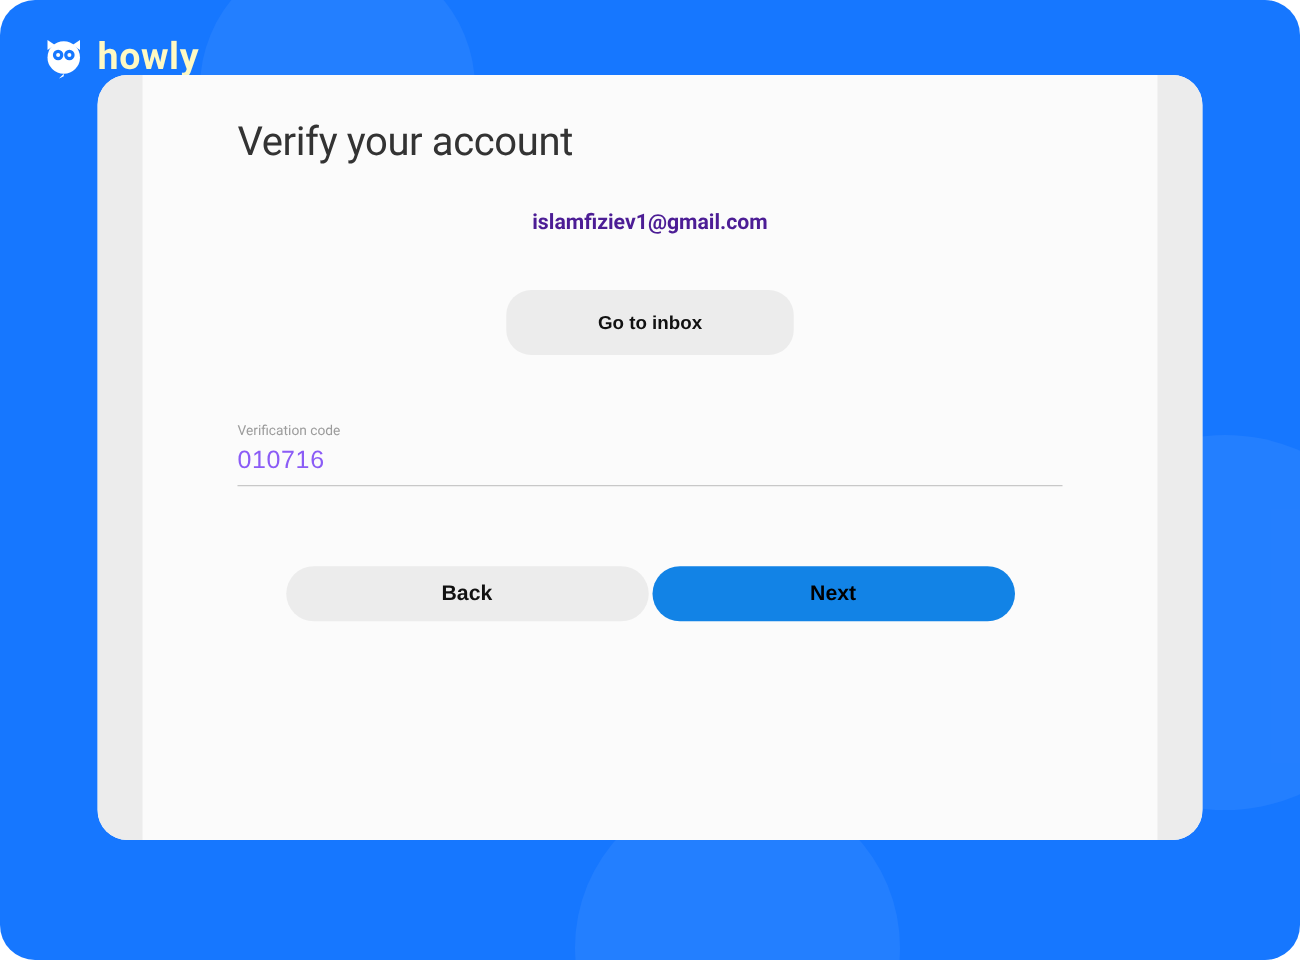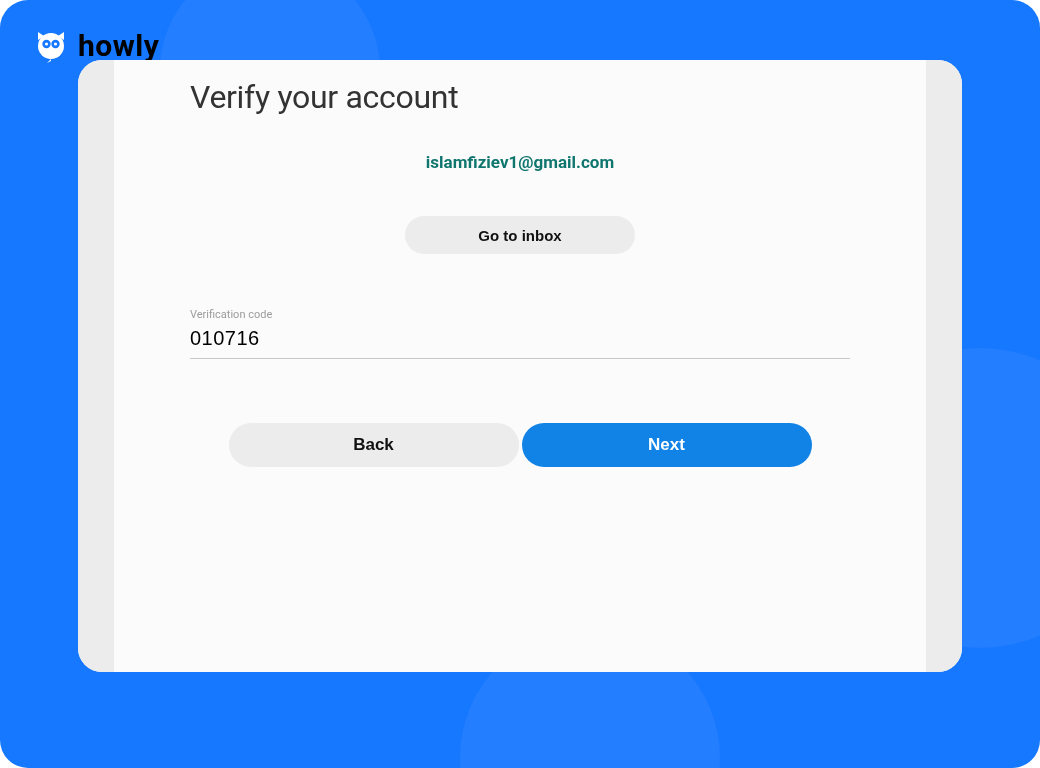--- a/index.html
+++ b/index.html
@@ -22,21 +22,21 @@
   .c2 { width: 260px; height: 260px; bottom: -120px; left: 460px; }
   .c3 { width: 300px; height: 300px; bottom: 120px; right: -90px; }
 
   .logo {
     position: absolute;
     top: 28px;
     left: 34px;
     display: flex;
     align-items: center;
     gap: 10px;
-    color: #000000;
+    color: #fef9c3;
   }
   .logo svg { display: block; }
   .logo-word {
     font-size: 30px;
     font-weight: 700;
     letter-spacing: 0.5px;
   }
 
   .card {
     position: absolute;
@@ -55,21 +55,21 @@
     position: absolute;
     top: 0; bottom: 0;
     width: 36px;
     background: #ececec;
   }
   .card::before { left: 0; }
   .card::after  { right: 0; }
 
   .panel {
     position: relative;
-    margin: 0 auto;
+    margin: 16px auto;
     width: 660px;
     padding: 18px 0 0 0;
   }
 
   .title {
     font-size: 32px;
     font-weight: 400;
     color: #333;
     margin-bottom: 36px;
     letter-spacing: -0.3px;
@@ -80,34 +80,34 @@
     line-height: 1.55;
     color: #373737;
     max-width: 560px;
     margin-bottom: 40px;
   }
 
   .email {
     text-align: center;
     font-size: 17px;
     font-weight: 700;
-    color: #0f766e;
+    color: #4c1d95;
     margin-bottom: 44px;
   }
 
   .pill-col {
     display: flex;
     flex-direction: column;
     align-items: center;
     gap: 14px;
     margin-bottom: 54px;
   }
   .pill {
     width: 230px;
-    height: 38px;
+    height: 52px;
     border: none;
     border-radius: 20px;
     background: #ececec;
     color: #111;
     font-size: 15px;
     font-weight: 600;
     cursor: pointer;
   }
 
   .field {
@@ -118,21 +118,21 @@
     font-size: 11px;
     color: #9c9c9c;
     margin-bottom: 4px;
   }
   .field-input {
     width: 100%;
     border: none;
     border-bottom: 1px solid #c8c8c8;
     background: transparent;
     font-size: 20px;
-    color: #000000;
+    color: #8b5cf6;
     padding: 2px 0 8px 0;
     outline: none;
     letter-spacing: 0.5px;
   }
 
   .footer-buttons {
     display: flex;
     gap: 3px;
     justify-content: center;
   }
@@ -144,21 +144,21 @@
     font-size: 17px;
     font-weight: 700;
     cursor: pointer;
   }
   .btn-back {
     background: #ececec;
     color: #111;
   }
   .btn-next {
     background: #1283e6;
-    color: #ffffff;
+    color: #000000;
   }
 </style>
 </head>
 <body>
 
 <div class="stage">
   <div class="bg-circle c1"></div>
   <div class="bg-circle c2"></div>
   <div class="bg-circle c3"></div>
 

